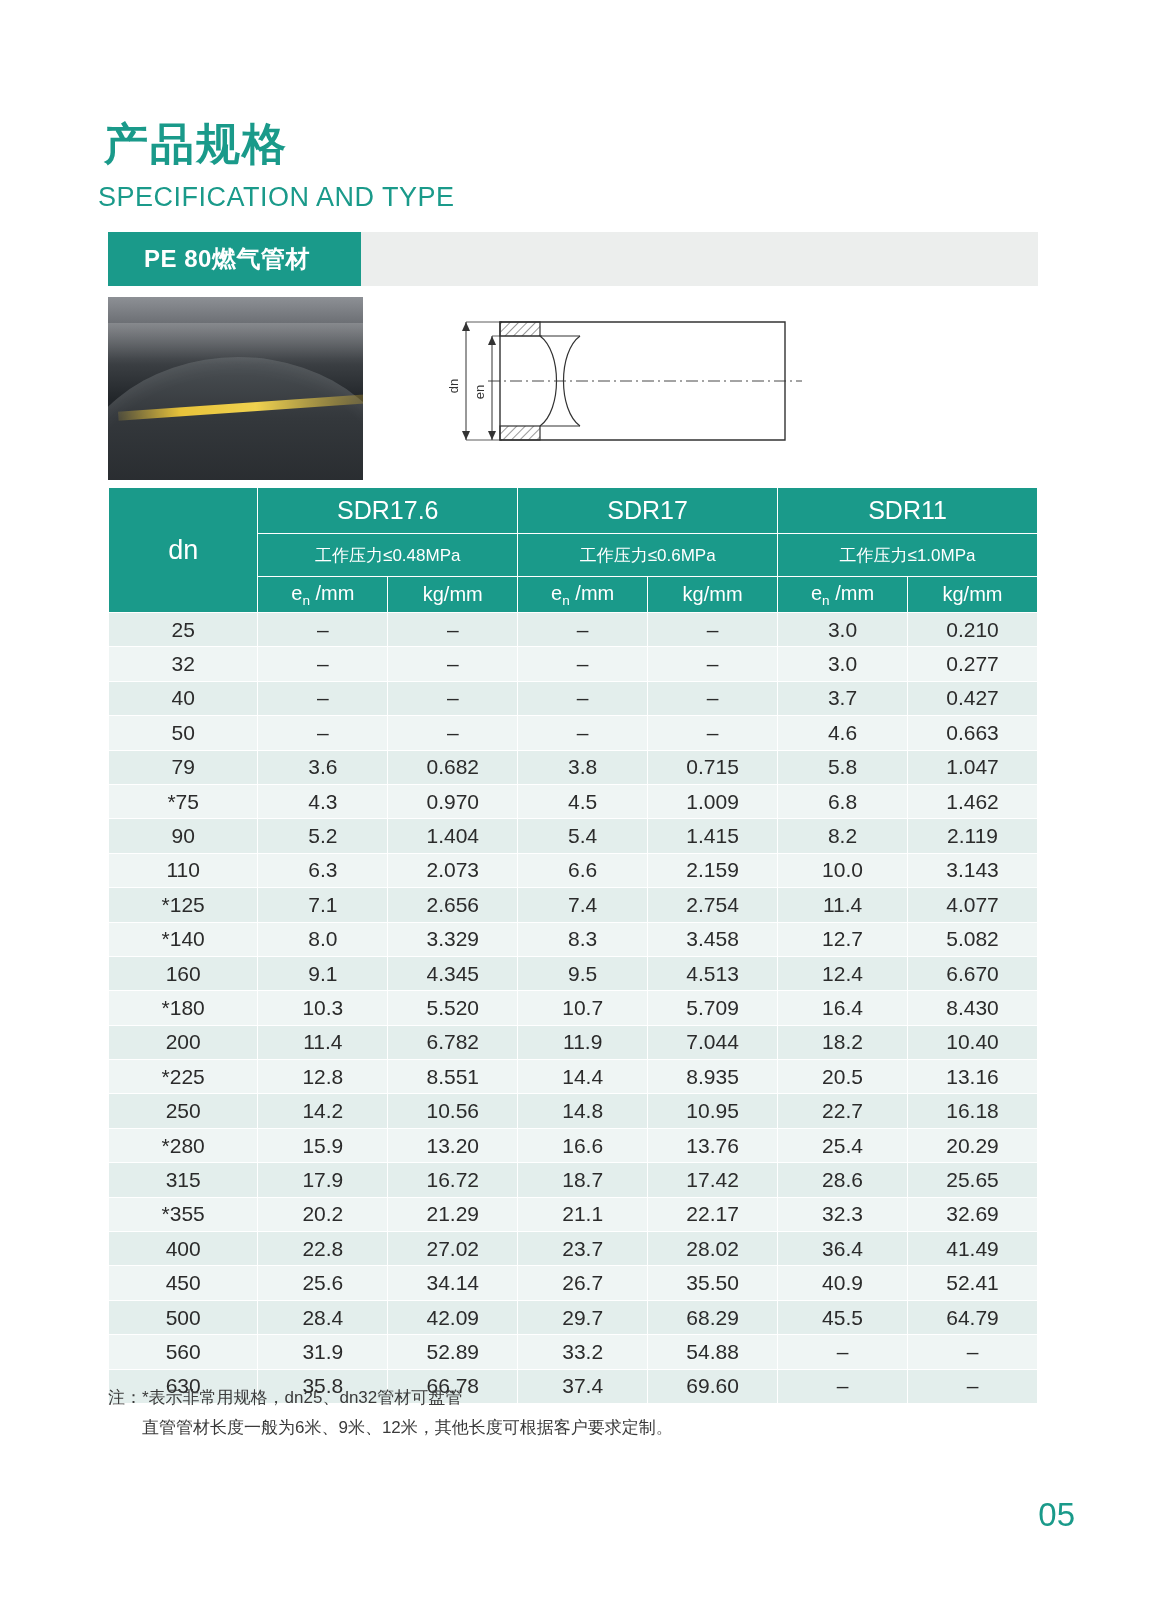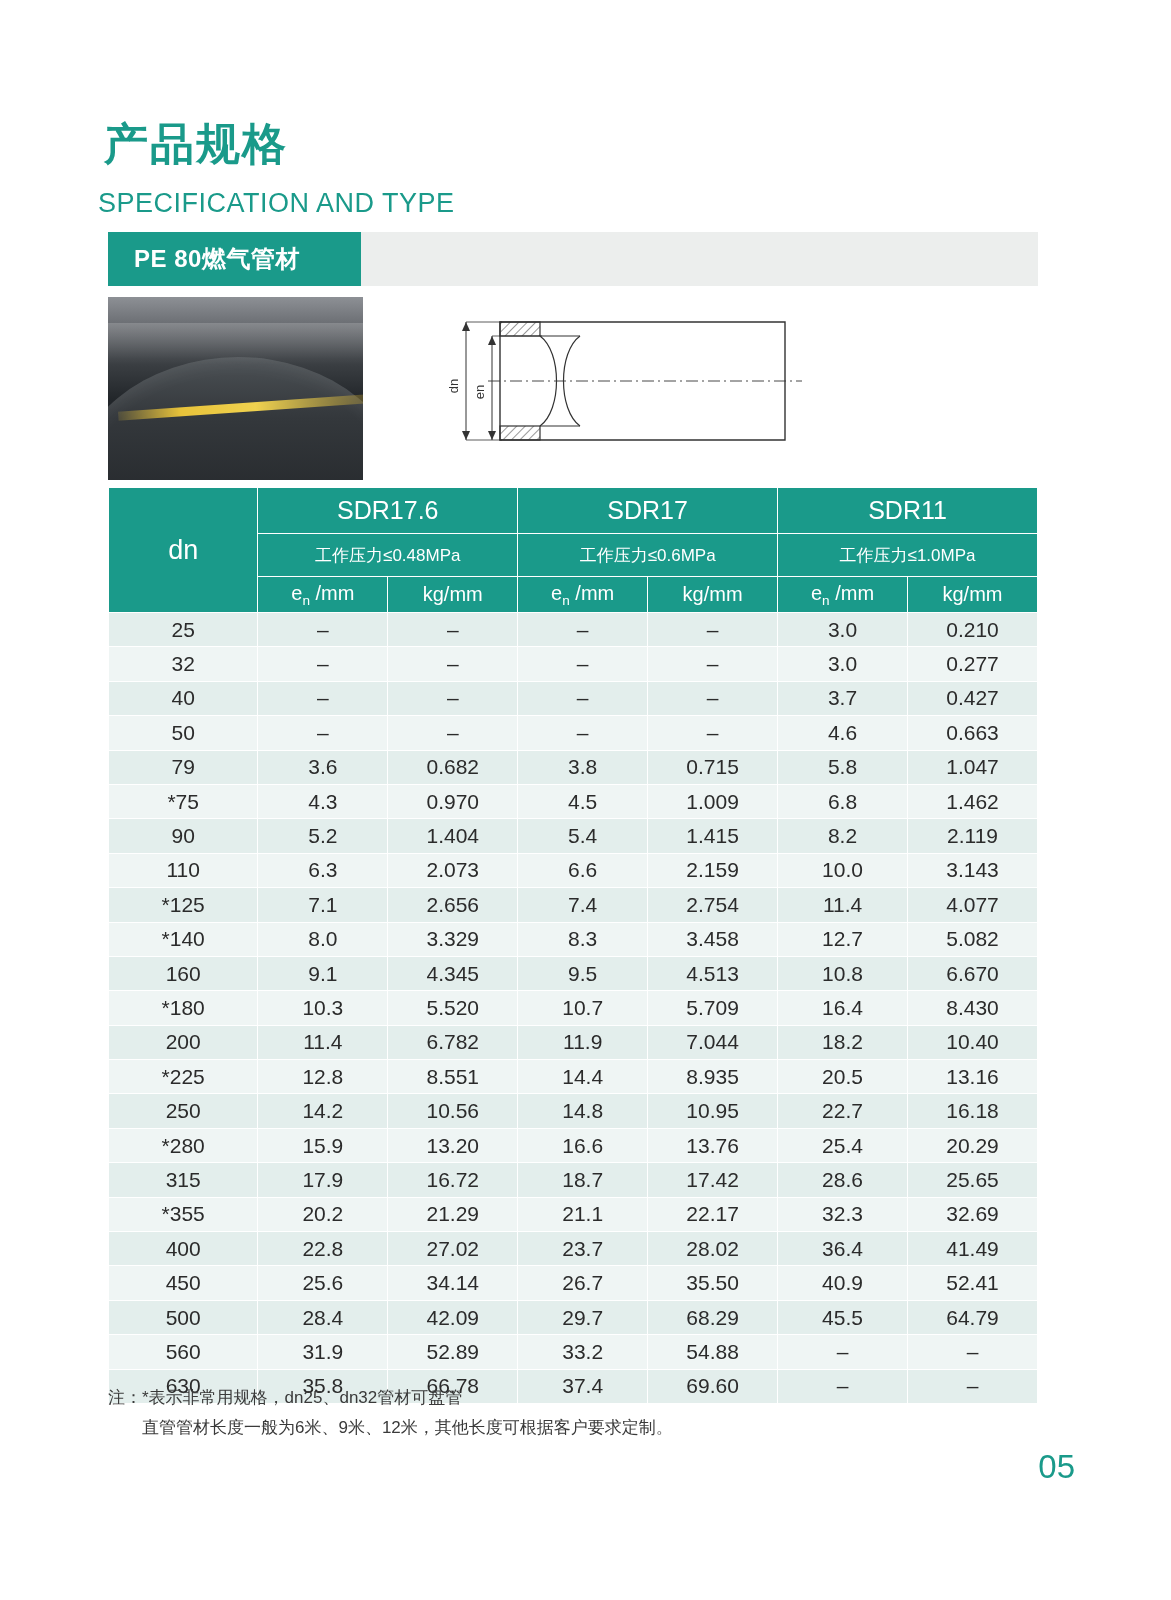--- a/index.html
+++ b/index.html
@@ -31,21 +31,21 @@
     font-weight: bold;
     color: #1a9a8a;
     letter-spacing: 2px;
     line-height: 1.2;
     margin: 8px;
   }
   .title-en {
     font-size: 27px;
     color: #1a9a8a;
     letter-spacing: 0.5px;
-    margin: 17px 0 0 2px;
+    margin: 11px 0 0 2px;
     font-weight: normal;
   }
   
   .section-bar {
     position: absolute;
     left: 108px;
     top: 232px;
     width: 930px;
     height: 54px;
     background: #eceeed;
@@ -55,21 +55,21 @@
     left: 0;
     top: 0;
     width: 253px;
     height: 54px;
     background: #1a9a8a;
     color: #ffffff;
     font-size: 24px;
     font-weight: bold;
     display: flex;
     align-items: center;
-    padding-left: 26px;
+    padding-left: 36px;
     box-sizing: border-box;
     letter-spacing: 0.5px;
   }
   
   .photo {
     position: absolute;
     left: 108px;
     top: 297px;
     width: 255px;
     height: 183px;
@@ -171,21 +171,21 @@
     width: 930px;
     font-size: 17px;
     color: #3a3a3a;
     line-height: 1.75;
   }
   .notes .line2 { padding-left: 34px; }
   
   .page-number {
     position: absolute;
     right: 96px;
-    top: 1448px;
+    top: 1496px;
     font-size: 33px;
     color: #1a9a8a;
     font-weight: normal;
   }
   sub {
     font-size: 0.68em;
   }
 </style>
 </head>
 <body>
@@ -356,21 +356,21 @@
           <td class="col-v">3.458</td>
           <td class="col-v">12.7</td>
           <td class="col-v">5.082</td>
         </tr>
         <tr class="row-a">
           <td class="col-dn">160</td>
           <td class="col-v">9.1</td>
           <td class="col-v">4.345</td>
           <td class="col-v">9.5</td>
           <td class="col-v">4.513</td>
-          <td class="col-v">10.8</td>
+          <td class="col-v">12.4</td>
           <td class="col-v">6.670</td>
         </tr>
         <tr class="row-b">
           <td class="col-dn">*180</td>
           <td class="col-v">10.3</td>
           <td class="col-v">5.520</td>
           <td class="col-v">10.7</td>
           <td class="col-v">5.709</td>
           <td class="col-v">16.4</td>
           <td class="col-v">8.430</td>

